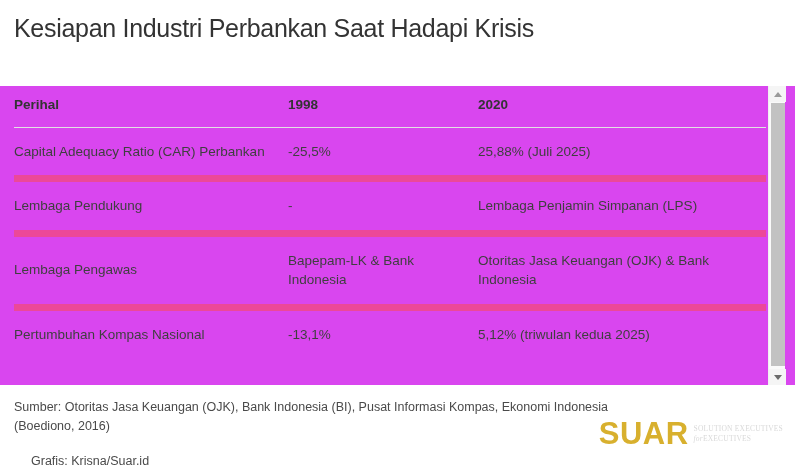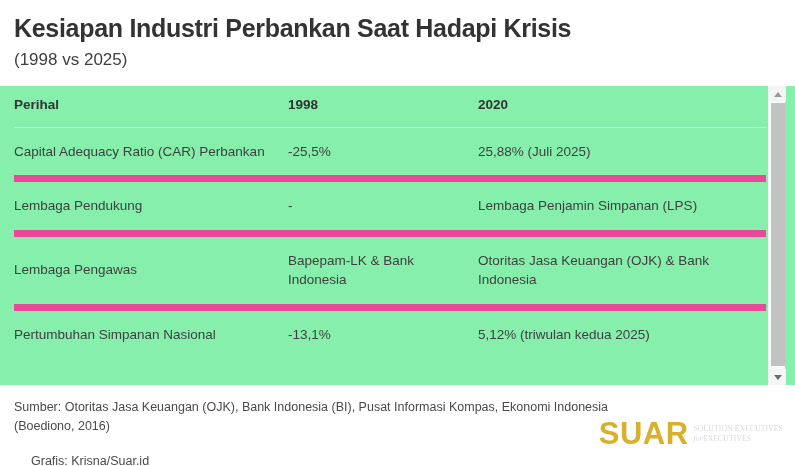--- a/index.html
+++ b/index.html
@@ -23,21 +23,21 @@
     background: #ffffff;
     box-sizing: border-box;
   }
 
   
   .header-block {
     padding: 14px 14px 0 14px;
   }
   .page-title {
     font-size: 25px;
-    font-weight: bold;
+    font-weight: normal;
     letter-spacing: -0.3px;
     color: #333333;
     line-height: 1.15;
     margin: 0;
   }
   .page-subtitle {
     font-size: 17px;
     font-weight: normal;
     color: #3f3f3f;
     margin: 7px 0 0 0;
@@ -45,21 +45,21 @@
   }
 
   
   .table-viewport {
     position: absolute;
     left: 0;
     top: 86px;
     width: 795px;
     height: 299px;
     overflow: hidden;
-    background: #86efac;
+    background: #d946ef;
   }
   .table-inner {
     position: absolute;
     left: 0;
     top: 0;
     width: 766px;
     padding: 0 0 0 14px;
     box-sizing: border-box;
   }
 
@@ -188,21 +188,20 @@
     font-style: italic;
   }
 </style>
 </head>
 <body>
 
 <div id="infographic">
 
   <div class="header-block">
     <h1 class="page-title">Kesiapan Industri Perbankan Saat Hadapi Krisis</h1>
-    <div class="page-subtitle">(1998 vs 2025)</div>
   </div>
 
   <div class="table-viewport">
     <div class="table-inner">
       <table class="data-table">
         <colgroup>
           <col class="c1">
             <col class="c2">
             <col class="c3">
         </colgroup>
@@ -223,21 +222,21 @@
             <td>Lembaga Pendukung</td>
             <td>-</td>
             <td>Lembaga Penjamin Simpanan (LPS)</td>
           </tr>
           <tr>
             <td>Lembaga Pengawas</td>
             <td>Bapepam-LK &amp; Bank Indonesia</td>
             <td>Otoritas Jasa Keuangan (OJK) &amp; Bank Indonesia</td>
           </tr>
           <tr>
-            <td>Pertumbuhan Simpanan Nasional</td>
+            <td>Pertumbuhan Kompas Nasional</td>
             <td>-13,1%</td>
             <td>5,12% (triwulan kedua 2025)</td>
           </tr>
         </tbody>
       </table>
     </div>
   </div>
 
   <div class="scrollbar">
     <div class="sb-btn up">

